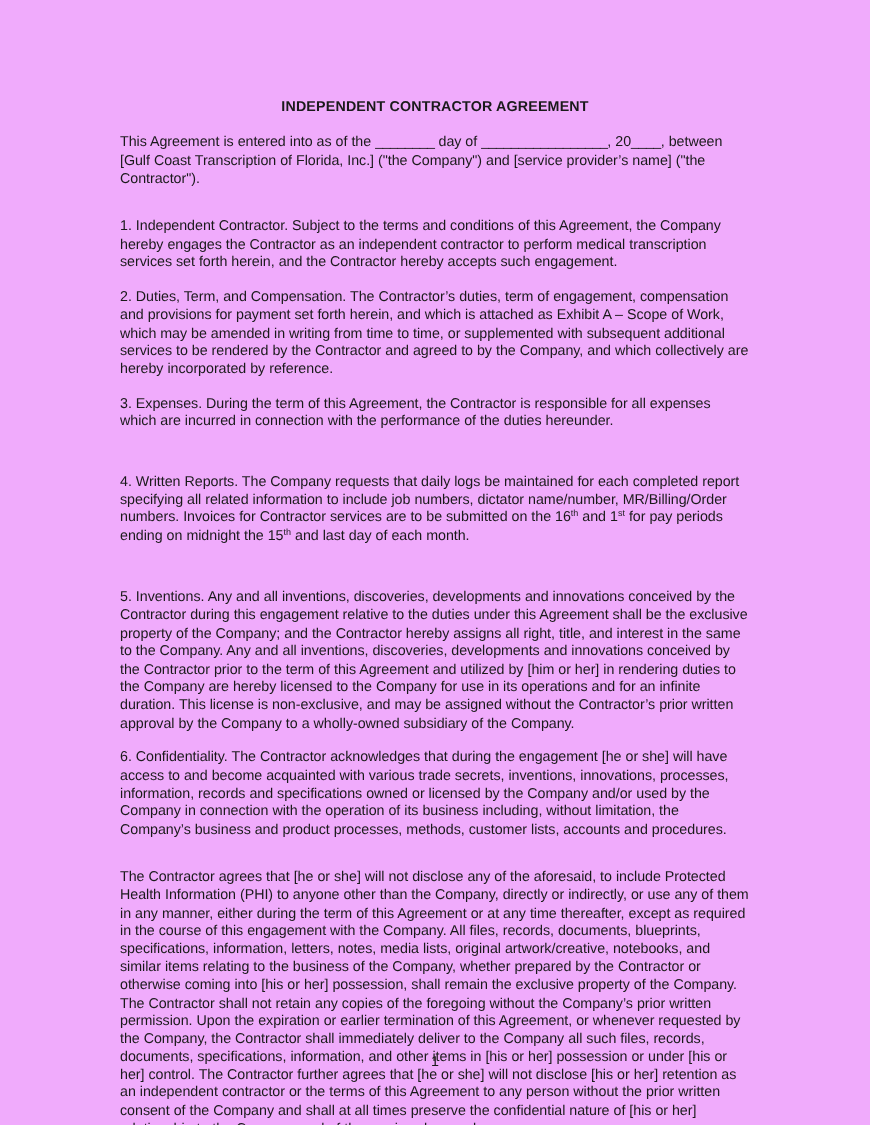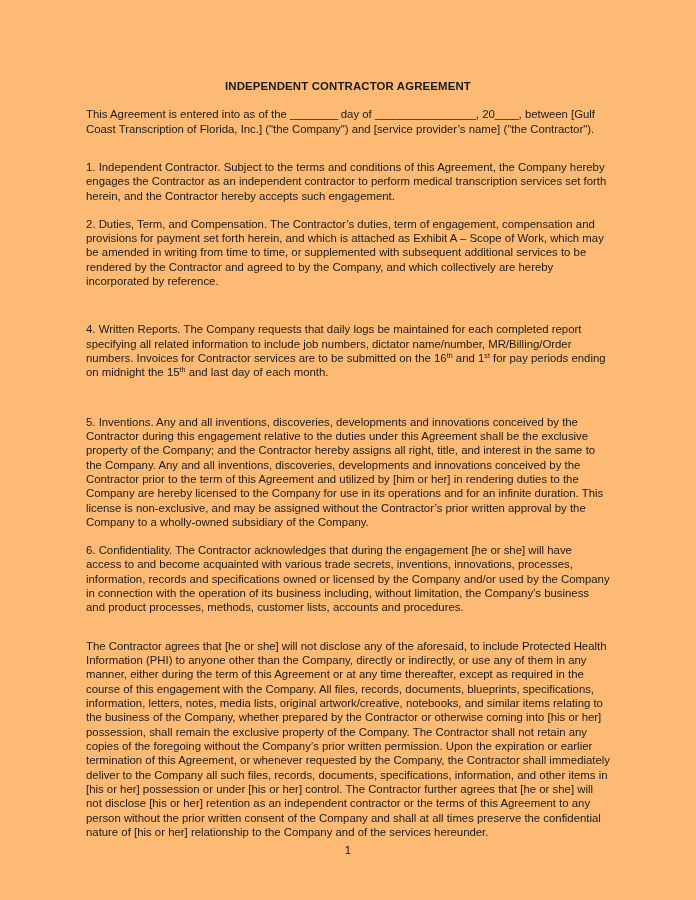--- a/index.html
+++ b/index.html
@@ -16,41 +16,41 @@
     color: #1a1a1a;
     -webkit-font-smoothing: antialiased;
   }
 
   .page {
     position: absolute;
     left: 0;
     top: 0;
     width: 696px;
     height: 900px;
-    background: #fdba74;
+    background: #f0abfc;
   }
 
   .doc-body {
     position: absolute;
     left: 84px;
     top: 79px;
     width: 528px;
   }
 
   .doc-title {
     text-align: center;
     font-size: 11.4px;
     font-weight: bold;
     letter-spacing: 0.15px;
     line-height: 14.3px;
     margin: 0 0 14px 0;
   }
 
   p.para {
-    margin: 2px;
+    margin: 12px;
     font-size: 11.4px;
     line-height: 14.35px;
     text-align: left;
     letter-spacing: -0.02px;
     word-spacing: 0.05px;
   }
 
   
   p.para + p.para { margin-top: 13.5px; }
 
@@ -88,20 +88,21 @@
   <div class="doc-body">
 
     <h1 class="doc-title">INDEPENDENT CONTRACTOR AGREEMENT</h1>
 
     <p class="para"><span>This Agreement is entered into as of the </span><span class="blank-sm">________</span><span> day of </span><span class="blank-sm">_________________</span><span>, 20</span><span class="blank-sm">____</span><span>, between [Gulf Coast Transcription of Florida, Inc.] ("the Company") and [service provider’s name] ("the Contractor").</span></p>
 
     <p class="para gap-med"><span>1. </span><span class="lead">Independent Contractor</span><span>. Subject to the terms and conditions of this Agreement, the Company hereby engages the Contractor as an independent contractor to perform medical transcription services set forth herein, and the Contractor hereby accepts such engagement.</span></p>
 
     <p class="para"><span>2. </span><span class="lead">Duties, Term, and Compensation</span><span>. The Contractor’s duties, term of engagement, compensation and provisions for payment set forth herein, and which is attached as Exhibit A – Scope of Work, which may be amended in writing from time to time, or supplemented with subsequent additional services to be rendered by the Contractor and agreed to by the Company, and which collectively are hereby incorporated by reference.</span></p>
 
+    <p class="para"><span>3. </span><span class="lead">Expenses</span><span>. During the term of this Agreement, the Contractor is responsible for all expenses which are incurred in connection with the performance of the duties hereunder.</span></p>
 
     <p class="para gap-large"><span>4. </span><span class="lead">Written Reports</span><span>. The Company requests that daily logs be maintained for each completed report specifying all related information to include job numbers, dictator name/number, MR/Billing/Order numbers. Invoices for Contractor services are to be submitted on the 16</span><sup class="ord">th</sup><span> and 1</span><sup class="ord">st</sup><span> for pay periods ending on midnight the 15</span><sup class="ord">th</sup><span> and last day of each month.</span></p>
 
     <p class="para gap-xl"><span>5. </span><span class="lead">Inventions</span><span>. Any and all inventions, discoveries, developments and innovations conceived by the Contractor during this engagement relative to the duties under this Agreement shall be the exclusive property of the Company; and the Contractor hereby assigns all right, title, and interest in the same to the Company. Any and all inventions, discoveries, developments and innovations conceived by the Contractor prior to the term of this Agreement and utilized by [him or her] in rendering duties to the Company are hereby licensed to the Company for use in its operations and for an infinite duration. This license is non-exclusive, and may be assigned without the Contractor’s prior written approval by the Company to a wholly-owned subsidiary of the Company.</span></p>
 
     <p class="para"><span>6. </span><span class="lead">Confidentiality</span><span>. The Contractor acknowledges that during the engagement [he or she] will have access to and become acquainted with various trade secrets, inventions, innovations, processes, information, records and specifications owned or licensed by the Company and/or used by the Company in connection with the operation of its business including, without limitation, the Company’s business and product processes, methods, customer lists, accounts and procedures.</span></p>
 
     <p class="para gap-med">The Contractor agrees that [he or she] will not disclose any of the aforesaid, to include Protected Health Information (PHI) to anyone other than the Company, directly or indirectly, or use any of them in any manner, either during the term of this Agreement or at any time thereafter, except as required in the course of this engagement with the Company. All files, records, documents, blueprints, specifications, information, letters, notes, media lists, original artwork/creative, notebooks, and similar items relating to the business of the Company, whether prepared by the Contractor or otherwise coming into [his or her] possession, shall remain the exclusive property of the Company. The Contractor shall not retain any copies of the foregoing without the Company’s prior written permission. Upon the expiration or earlier termination of this Agreement, or whenever requested by the Company, the Contractor shall immediately deliver to the Company all such files, records, documents, specifications, information, and other items in [his or her] possession or under [his or her] control. The Contractor further agrees that [he or she] will not disclose [his or her] retention as an independent contractor or the terms of this Agreement to any person without the prior written consent of the Company and shall at all times preserve the confidential nature of [his or her] relationship to the Company and of the services hereunder.</p>
 
   </div>

